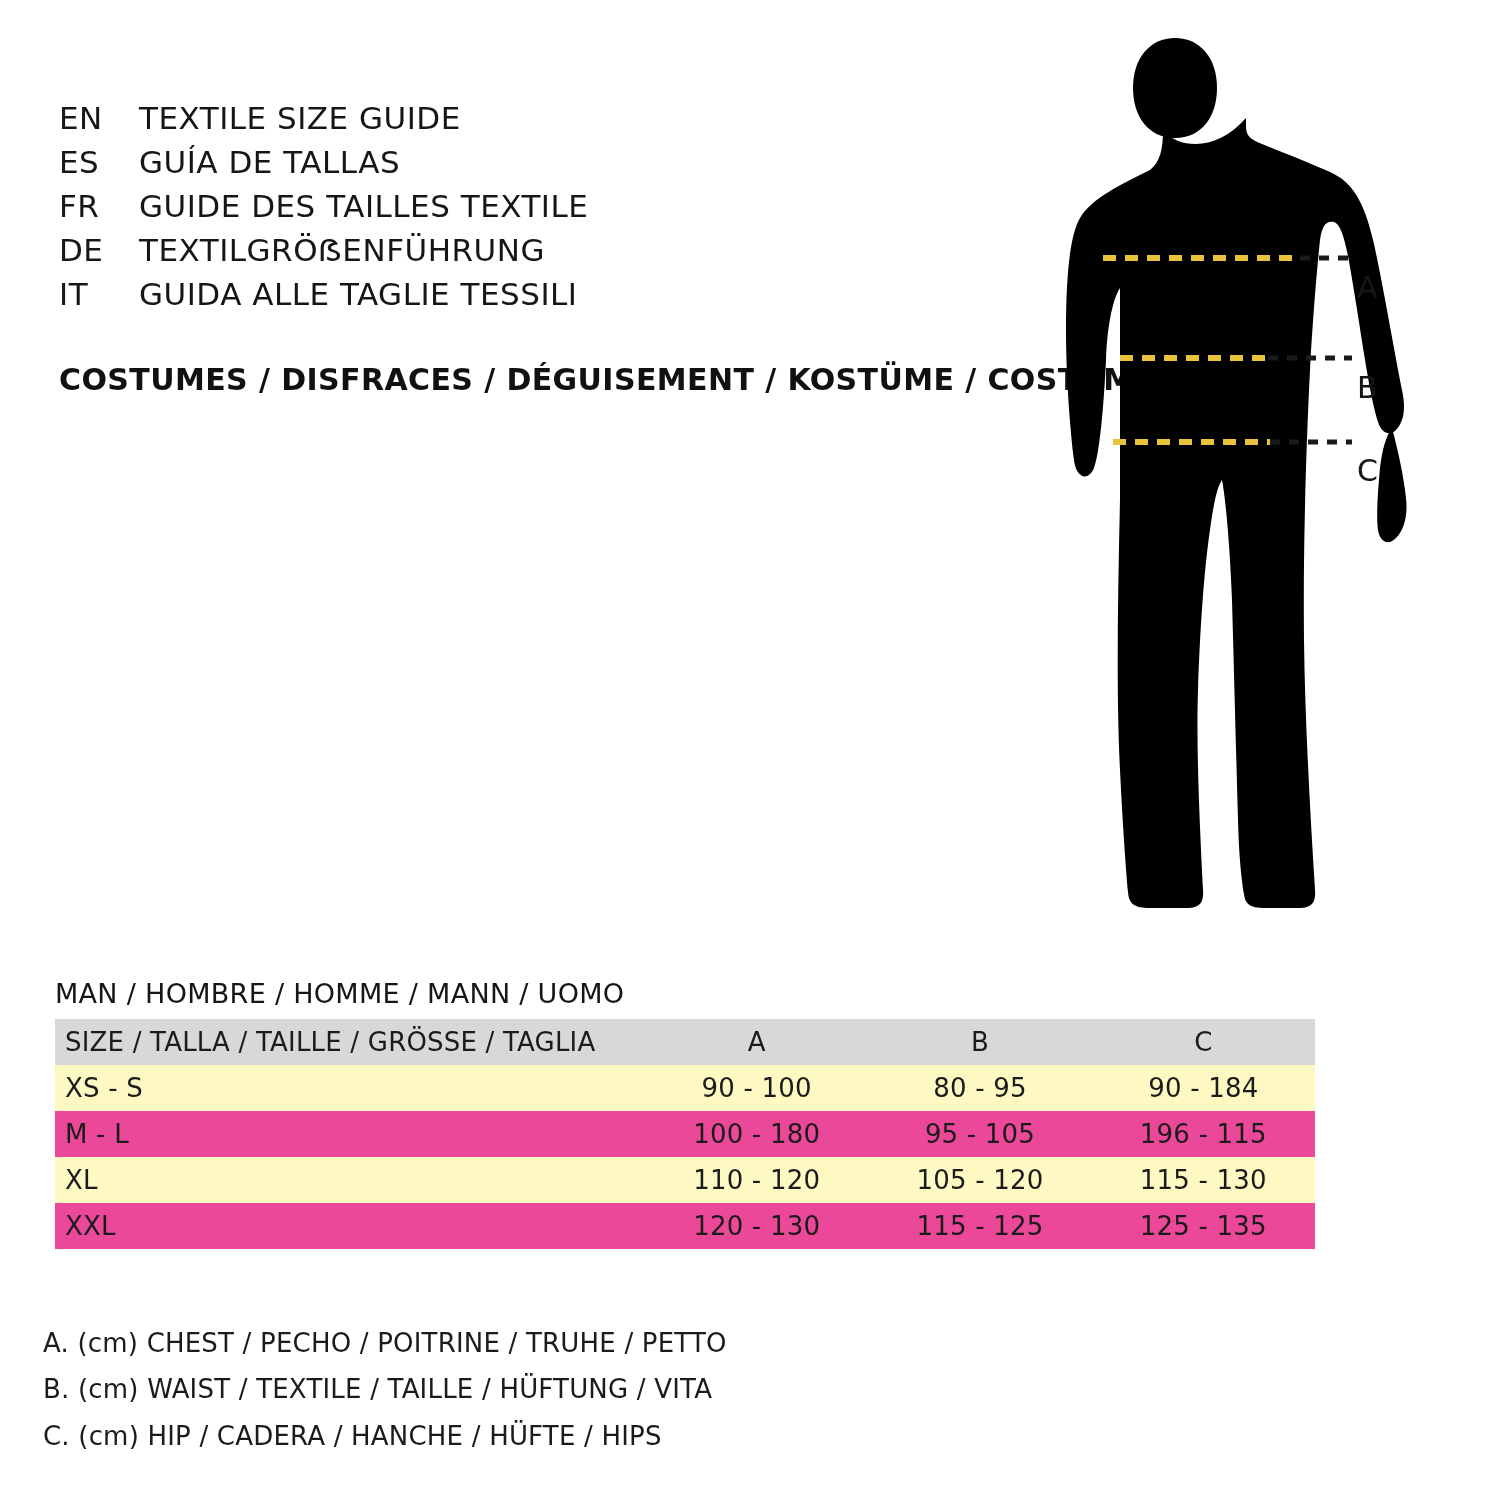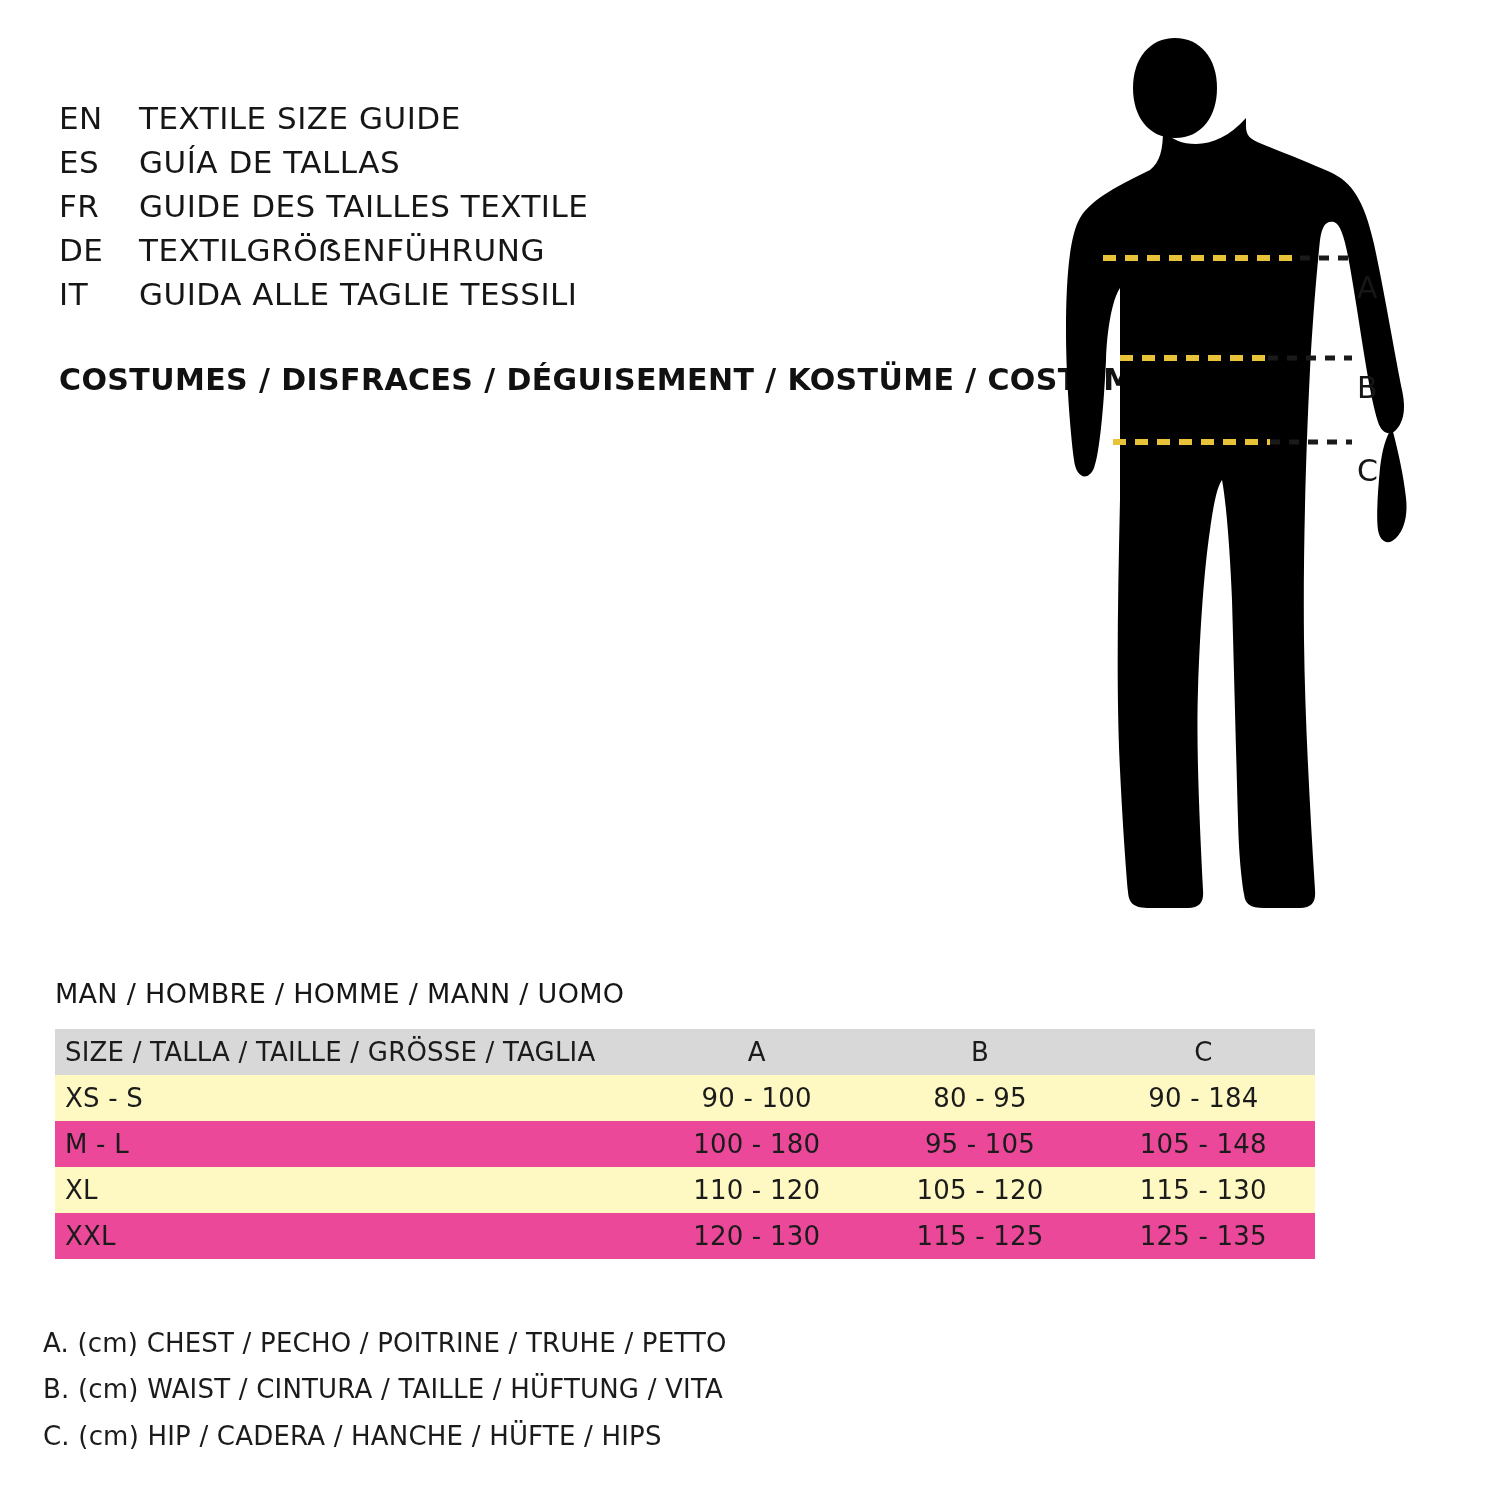--- a/index.html
+++ b/index.html
@@ -80,21 +80,21 @@
   .table-section {
     position: absolute;
     left: 55px;
     top: 978px;
     width: 1260px;
   }
   .table-title {
     font-size: 27px;
     letter-spacing: 0.3px;
     color: #161616;
-    margin-bottom: 20px;
+    margin-bottom: 10px;
   }
   table.size-table {
     border-collapse: collapse;
     width: 1260px;
     table-layout: fixed;
     margin-top: 8px;
   }
   table.size-table th,
   table.size-table td {
     font-size: 26px;
@@ -241,37 +241,37 @@
         <tr class="odd">
           <td class="col-label">XS - S</td>
           <td>90 - 100</td>
           <td>80 - 95</td>
           <td>90 - 184</td>
         </tr>
         <tr class="even">
           <td class="col-label">M - L</td>
           <td>100 - 180</td>
           <td>95 - 105</td>
-          <td>105 - 148</td>
+          <td>196 - 115</td>
         </tr>
         <tr class="odd">
           <td class="col-label">XL</td>
           <td>110 - 120</td>
           <td>105 - 120</td>
           <td>115 - 130</td>
         </tr>
         <tr class="even">
           <td class="col-label">XXL</td>
           <td>120 - 130</td>
           <td>115 - 125</td>
           <td>125 - 135</td>
         </tr>
       </tbody>
     </table>
   </div>
 
   <div class="legend">
     <div class="legend-line">A. (cm) CHEST / PECHO / POITRINE / TRUHE / PETTO</div>
-    <div class="legend-line">B. (cm) WAIST / CINTURA / TAILLE / HÜFTUNG / VITA</div>
+    <div class="legend-line">B. (cm) WAIST / TEXTILE / TAILLE / HÜFTUNG / VITA</div>
     <div class="legend-line">C. (cm) HIP / CADERA / HANCHE / HÜFTE / HIPS</div>
   </div>
 
 </div>
 
 </body></html>

